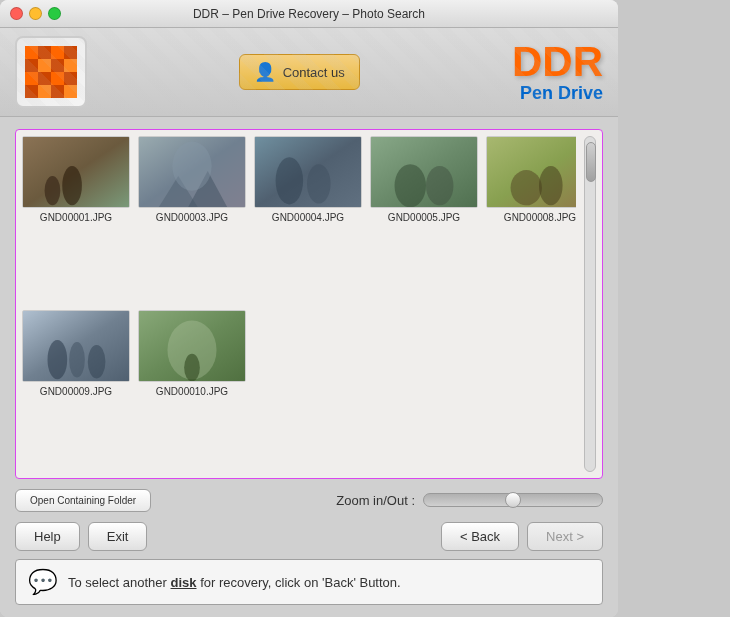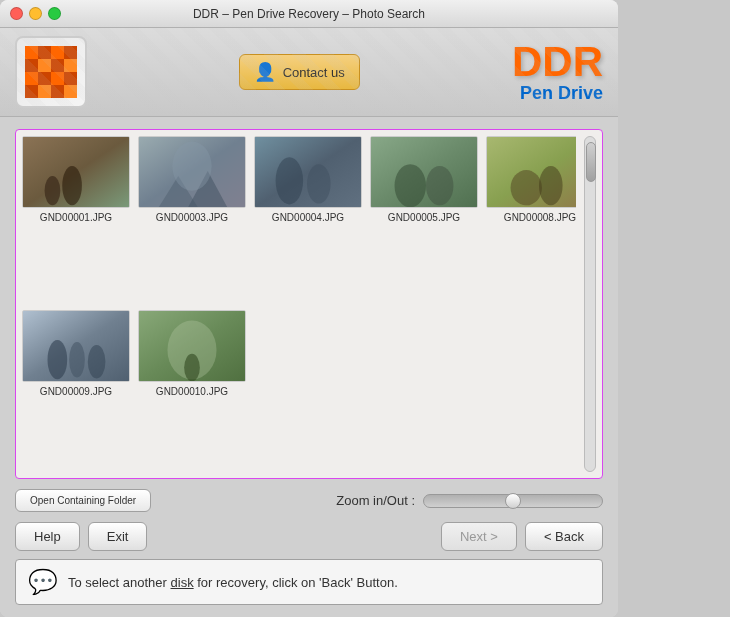--- a/index.html
+++ b/index.html
@@ -233,21 +233,21 @@
       border-radius: 6px;
       padding: 5px 14px;
       font-size: 10px;
       cursor: pointer;
       color: #333;
     }
 
     .zoom-control {
       margin-left: auto;
       display: flex;
-      align-items: flex-end;
+      align-items: flex-start;
       gap: 8px;
     }
 
     .zoom-label {
       font-size: 13px;
       color: #333;
     }
 
     .zoom-slider {
       width: 180px;
@@ -311,21 +311,21 @@
       color: #4488cc;
       flex-shrink: 0;
     }
 
     .info-text {
       font-size: 13px;
       color: #333;
     }
 
     .info-text .highlight {
-      font-weight: 400;
+      font-weight: 700;
       text-decoration: underline;
     }
 
     
     .footer-brand {
       background: #1a1a5e;
       color: white;
       font-size: 13px;
       font-weight: bold;
       padding: 4px 10px;
@@ -541,22 +541,22 @@
         <input type="range" class="zoom-slider" min="0" max="100" value="50" style="">
       </div>
     </div>
 
     <div class="bottom-section">
 
       <div class="nav-row">
         <button class="nav-btn">Help</button>
         <button class="nav-btn">Exit</button>
         <div class="spacer"></div>
+        <button class="nav-btn">&lt; Back</button>
         <button class="nav-btn disabled">Next &gt;</button>
-        <button class="nav-btn">&lt; Back</button>
       </div>
 
       <div class="info-bar">
         <span class="info-icon">💬</span>
         <span class="info-text">
           To select another <span class="highlight">disk</span> for recovery, click on 'Back' Button.
         </span>
       </div>
 
     </div>

